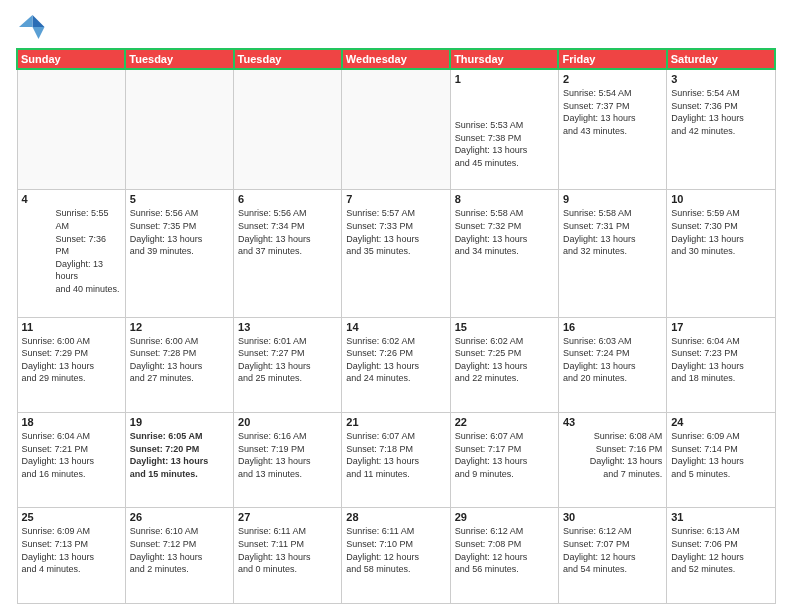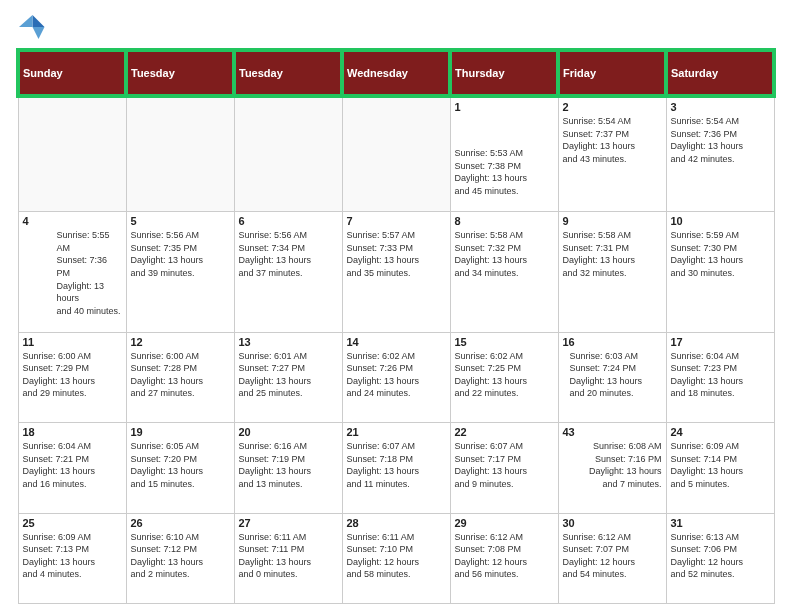--- a/index.html
+++ b/index.html
@@ -61,27 +61,27 @@
       color: #444;
       font-style: italic;
     }
     .calendar {
       flex: 1;
       border-collapse: collapse;
       width: 100%;
       table-layout: fixed;
     }
     .calendar th {
-      background: #7f1d1d;
+      background: #ef4444;
       color: #fff;
       font-size: 11px;
       font-weight: bold;
-      padding: 15px 3px;
+      padding: 3px 3px;
       text-align: left;
-      border: 4px solid #22c55e;
+      border: 2px solid #22c55e;
     }
     .calendar td {
       border: 1px solid #ccc;
       vertical-align: top;
       padding: 3px 4px;
       font-size: 9.5px;
       color: #333;
       background: #fff;
       width: calc(100%/7);
       height: 82px;
@@ -249,21 +249,21 @@
           </td>
           <td>
             <span class="day-num">15</span>
             <div class="day-info" style="white-space: pre-line;">Sunrise: 6:02 AM
 Sunset: 7:25 PM
 Daylight: 13 hours
 and 22 minutes.</div>
           </td>
           <td>
             <span class="day-num">16</span>
-            <div class="day-info" style="white-space: pre-line; margin-left: 7px;">Sunrise: 6:03 AM
+            <div class="day-info" style="white-space: pre-line;">Sunrise: 6:03 AM
 Sunset: 7:24 PM
 Daylight: 13 hours
 and 20 minutes.</div>
           </td>
           <td>
             <span class="day-num">17</span>
             <div class="day-info" style="white-space: pre-line;">Sunrise: 6:04 AM
 Sunset: 7:23 PM
 Daylight: 13 hours
 and 18 minutes.</div>
@@ -272,21 +272,21 @@
         <tr class="week-row">
           <td>
             <span class="day-num">18</span>
             <div class="day-info" style="white-space: pre-line;">Sunrise: 6:04 AM
 Sunset: 7:21 PM
 Daylight: 13 hours
 and 16 minutes.</div>
           </td>
           <td>
             <span class="day-num">19</span>
-            <div class="day-info" style="white-space: pre-line;">Sunrise: 6:05 AM
+            <div class="day-info" style="white-space: pre-line; font-weight: bold;">Sunrise: 6:05 AM
 Sunset: 7:20 PM
 Daylight: 13 hours
 and 15 minutes.</div>
           </td>
           <td>
             <span class="day-num">20</span>
             <div class="day-info" style="white-space: pre-line;">Sunrise: 6:16 AM
 Sunset: 7:19 PM
 Daylight: 13 hours
 and 13 minutes.</div>

